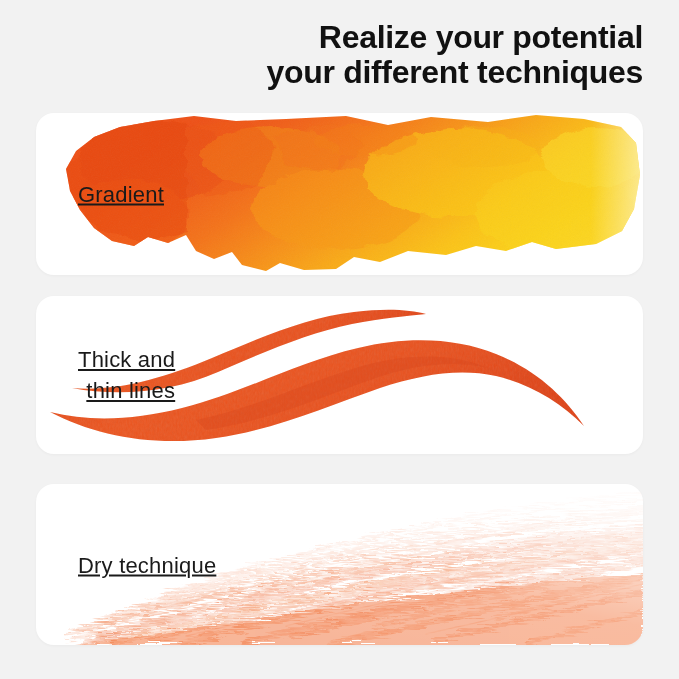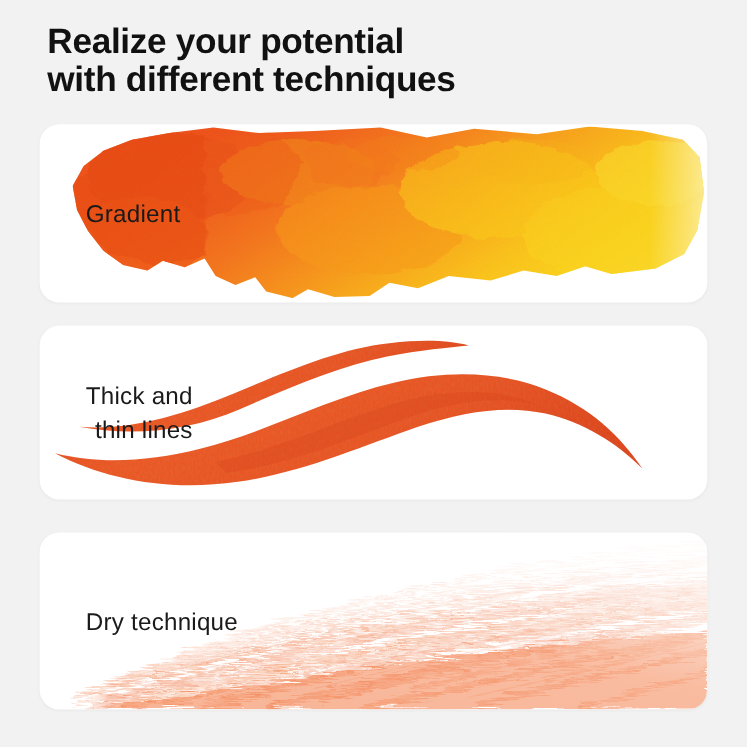--- a/index.html
+++ b/index.html
@@ -26,20 +26,21 @@
     position: absolute;
     left: 43px;
     top: 20px;
     width: 600px;
     color: #111111;
     font-weight: bold;
     font-size: 32px;
     line-height: 35px;
     letter-spacing: -0.3px;
     white-space: nowrap;
+    text-align: right;
   }
   .heading .hline { display: block; }
 
   
   .card {
     position: absolute;
     left: 36px;
     width: 607px;
     background: #ffffff;
     border-radius: 18px;
@@ -53,20 +54,21 @@
   .card-label {
     position: absolute;
     left: 42px;
     color: #1a1a1a;
     font-size: 22px;
     line-height: 31px;
     letter-spacing: 0.2px;
     font-weight: 400;
     z-index: 3;
     white-space: pre-line;
+    text-decoration: underline;
   }
   #card-gradient .card-label { top: 50%; transform: translateY(-50%); }
   #card-lines    .card-label { top: 50%; transform: translateY(-50%); }
   #card-dry      .card-label { top: 50%; transform: translateY(-50%); }
 
   .art {
     position: absolute;
     top: 0;
     right: 0;
     bottom: 0;
@@ -76,21 +78,21 @@
   }
   .art svg { display: block; width: 100%; height: 100%; }
 </style>
 </head>
 <body style="background: rgb(242, 242, 242);">
 
 <div class="page">
 
   <div class="heading">
     <span class="hline">Realize your potential</span>
-    <span class="hline">with different techniques</span>
+    <span class="hline">your different techniques</span>
   </div>
 
   <div class="card" id="card-gradient">
     <div class="art">
       <svg viewBox="0 0 607 162" preserveAspectRatio="none" xmlns="http://www.w3.org/2000/svg">
         <defs>
           <linearGradient id="gradWash" x1="0.17" y1="0.3" x2="1" y2="0.62">
             <stop offset="0.00" stop-color="#ee5117"></stop>
             <stop offset="0.13" stop-color="#f05c19"></stop>
             <stop offset="0.30" stop-color="#f4741a"></stop>

